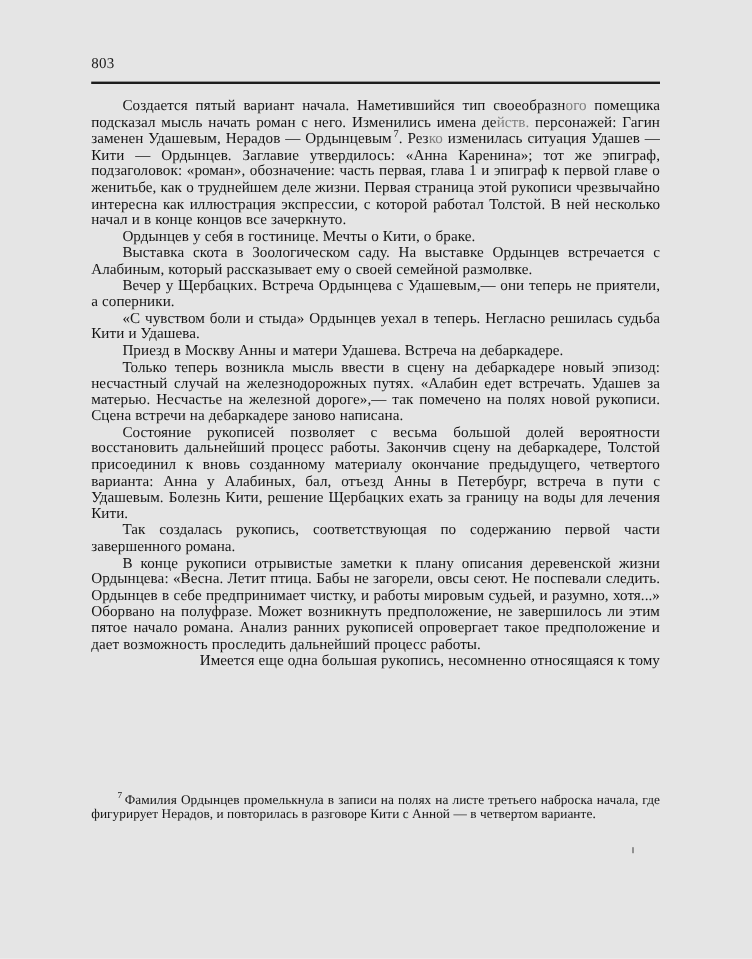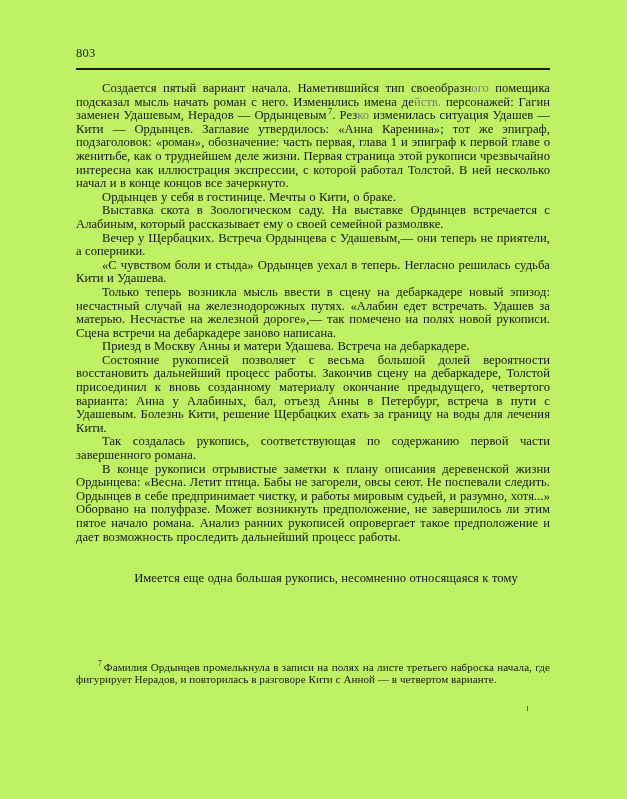--- a/index.html
+++ b/index.html
@@ -13,21 +13,21 @@
     position: relative;
     font-family: "Liberation Serif", "DejaVu Serif", serif;
     color: #111111;
     overflow: hidden;
   }
   .page {
     position: absolute;
     left: 0; top: 0;
     width: 627px;
     height: 799px;
-    background: #bef264;
+    background: #e5e5e5;
   }
   .running-head {
     position: absolute;
     left: 76px;
     top: 46px;
     width: 474px;
     height: 18px;
   }
   .folio {
     position: absolute;
@@ -65,21 +65,21 @@
   p.para {
     margin: 0;
     text-indent: 26px;
     text-align: justify;
     font-size: 12.6px;
     line-height: 13.6px;
     letter-spacing: 0.05px;
     word-spacing: 0.2px;
     color: #141414;
   }
-  p.para:last-child { text-align: center; margin-top: 28px; }
+  p.para:last-child { text-align: right; }
   sup.fn-ref {
     font-size: 8.5px;
     vertical-align: super;
     line-height: 0;
     padding-left: 1.5px;
   }
   .fade-r {
     color: #7c7c7c;
     margin-top: 12px;
   }
@@ -123,22 +123,22 @@
   </div>
 
   <div class="head-rule"></div>
 
   <div class="body-col" id="body-col">
       <p class="para"><span>Создается пятый вариант начала. Наметившийся тип своеобразн</span><span class="fade-r">ого</span><span> помещика подсказал мысль начать роман с него. Изменились имена де</span><span class="fade-r">йств.</span><span> персонажей: Гагин заменен Удашевым, Нерадов — Ордынцевым</span><sup class="fn-ref">7</sup><span>. Рез</span><span class="fade-r">ко</span><span> изменилась ситуация Удашев — Кити — Ордынцев. Заглавие утвердилось: «Анна Каренина»; тот же эпиграф, подзаголовок: «роман», обозначение: часть первая, глава 1 и эпиграф к первой главе о женитьбе, как о труднейшем деле жизни. Первая страница этой рукописи чрезвычайно интересна как иллюстрация экспрессии, с которой работал Толстой. В ней несколько начал и в конце концов все зачеркнуто.</span></p>
       <p class="para"><span>Ордынцев у себя в гостинице. Мечты о Кити, о браке.</span></p>
       <p class="para"><span>Выставка скота в Зоологическом саду. На выставке Ордынцев встречается с Алабиным, который рассказывает ему о своей семейной размолвке.</span></p>
       <p class="para"><span>Вечер у Щербацких. Встреча Ордынцева с Удашевым,— они теперь не приятели, а соперники.</span></p>
       <p class="para"><span>«С чувством боли и стыда» Ордынцев уехал в теперь. Негласно решилась судьба Кити и Удашева.</span></p>
+      <p class="para"><span>Приезд в Москву Анны и матери Удашева. Встреча на дебаркадере.</span></p>
       <p class="para"><span>Только теперь возникла мысль ввести в сцену на дебаркадере новый эпизод: несчастный случай на железнодорожных путях. «Алабин едет встречать. Удашев за матерью. Несчастье на железной дороге»,— так помечено на полях новой рукописи. Сцена встречи на дебаркадере заново написана.</span></p>
-      <p class="para"><span>Приезд в Москву Анны и матери Удашева. Встреча на дебаркадере.</span></p>
       <p class="para"><span>Состояние рукописей позволяет с весьма большой долей вероятности восстановить дальнейший процесс работы. Закончив сцену на дебаркадере, Толстой присоединил к вновь созданному материалу окончание предыдущего, четвертого варианта: Анна у Алабиных, бал, отъезд Анны в Петербург, встреча в пути с Удашевым. Болезнь Кити, решение Щербацких ехать за границу на воды для лечения Кити.</span></p>
       <p class="para"><span>Так создалась рукопись, соответствующая по содержанию первой части завершенного романа.</span></p>
       <p class="para"><span>В конце рукописи отрывистые заметки к плану описания деревенской жизни Ордынцева: «Весна. Летит птица. Бабы не загорели, овсы сеют. Не поспевали следить. Ордынцев в себе предпринимает чистку, и работы мировым судьей, и разумно, хотя...» Оборвано на полуфразе. Может возникнуть предположение, не завершилось ли этим пятое начало романа. Анализ ранних рукописей опровергает такое предположение и дает возможность проследить дальнейший процесс работы.</span></p>
       <p class="para"><span>Имеется еще одна большая рукопись, несомненно относящаяся к тому</span></p>
     </div>
 
   <div class="footnote-block">
     <p class="footnote" id="footnote-para"><sup class="fn-mark">7</sup><span>Фамилия Ордынцев промелькнула в записи на полях на листе третьего наброска начала, где фигурирует Нерадов, и повторилась в разговоре Кити с Анной — в четвертом варианте.</span></p>
   </div>
 

